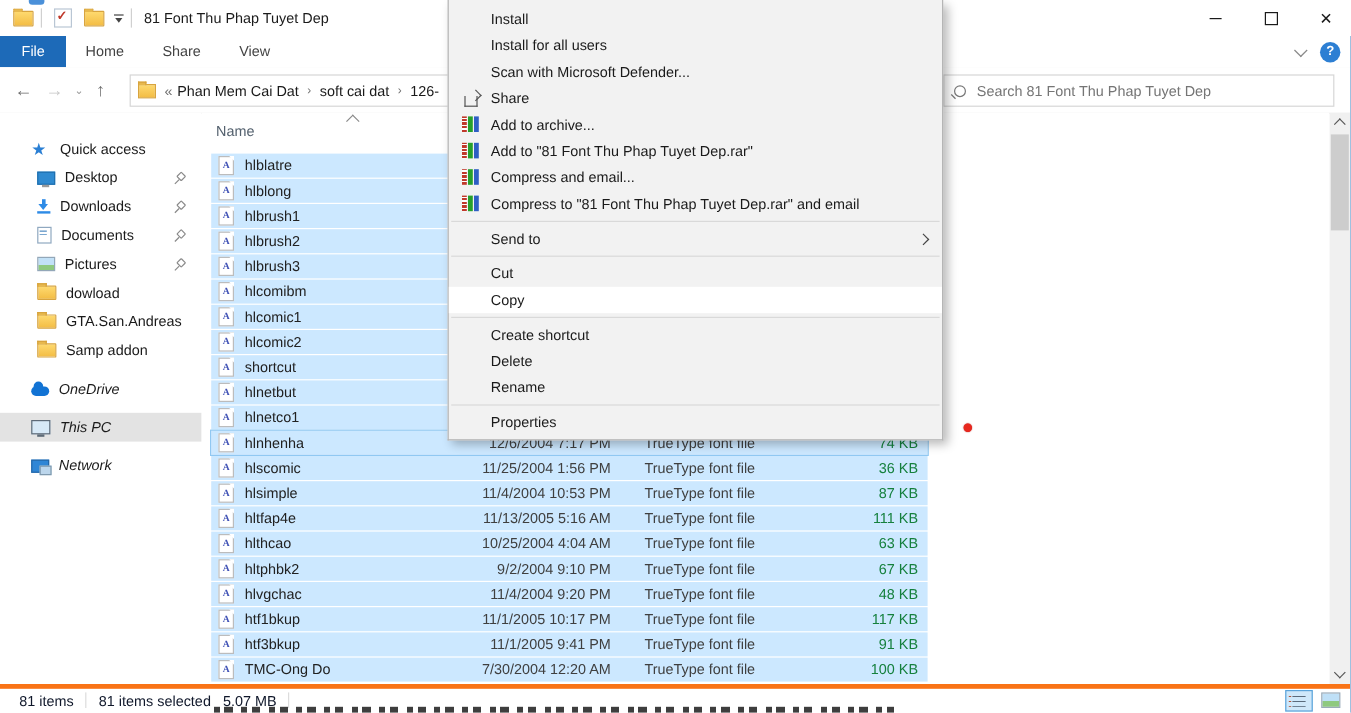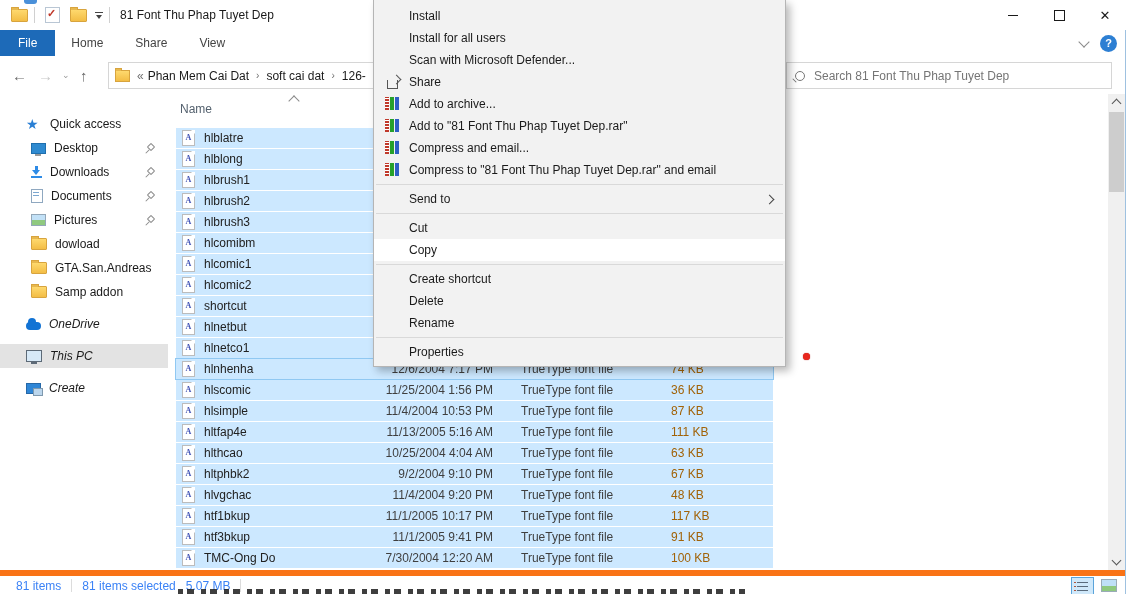--- a/index.html
+++ b/index.html
@@ -83,32 +83,32 @@
   #rows{position:absolute;left:8px;top:34px;width:597px;}
   .row{height:20px;margin-bottom:1px;background:#cce8ff;display:flex;align-items:center;position:relative;font-size:12px;}
   .row.focused{outline:1px solid #90c8f2;}
   .ficon{flex:none;width:11px;height:14px;background:#fff;border:1px solid #bcbcbc;margin-left:6px;position:relative;
      font-family:"Liberation Serif",serif;font-weight:bold;font-size:8px;color:#3f51b5;text-align:center;line-height:14px;}
   .ficon::before{content:"";position:absolute;right:-1px;top:-1px;border-left:4px solid transparent;border-top:4px solid #fff;
      border-right:4px solid #cce8ff;box-sizing:border-box;width:0;height:0;border-right-width:0;}
   .c-name{margin-left:9px;color:#212121;white-space:nowrap;overflow:hidden;flex:1;}
   .c-date{width:155px;text-align:right;color:#3f3f3f;flex:none;}
   .c-type{width:150px;margin-left:28px;text-align:left;color:#3f3f3f;flex:none;}
-  .c-size{width:78px;text-align:left;color:#a16207;flex:none;margin-right:24px;}
+  .c-size{width:78px;text-align:right;color:#15803d;flex:none;margin-right:8px;}
 
   
   .vscroll{position:absolute;left:1108px;top:94px;width:17px;height:476px;background:#f0f0f0;}
   .vs-arrow{position:absolute;left:0;width:17px;height:16px;display:flex;align-items:center;justify-content:center;}
   .vs-chev{width:6px;height:6px;border-left:1px solid #555;border-top:1px solid #555;}
   .vs-up{top:0;}.vs-up .vs-chev{transform:rotate(45deg);margin-top:3px;}
   .vs-down{bottom:0;}.vs-down .vs-chev{transform:rotate(225deg);margin-bottom:3px;}
   .vs-thumb{position:absolute;left:1px;top:18px;width:15px;height:80px;background:#cdcdcd;}
 
   
-  .statusbar{position:absolute;left:0;top:570px;width:100%;height:19px;background:#fff;border-top:6px solid #f97316;display:flex;align-items:center;font-size:12px;color:#3b82f6;}
+  .statusbar{position:absolute;left:0;top:570px;width:100%;height:19px;background:#fff;border-top:4px solid #f97316;display:flex;align-items:center;font-size:12px;color:#0f172a;}
   .sb-sep{width:1px;height:13px;background:#dcdcdc;margin:0 10px;}
   .sb-left{margin-left:16px;}
   .sb-size{margin-left:10px;}
   .view-btns{position:absolute;right:6px;top:1px;display:flex;gap:4px;}
   .vb{width:21px;height:16px;display:flex;align-items:center;justify-content:center;position:relative;}
   .vb.active{background:#cfe8fa;border:1px solid #5ba4da;}
   .vb-details{width:11px;height:9px;background:
      repeating-linear-gradient(#5a6b7c 0 1px,transparent 1px 4px);position:relative;}
   .vb-details::before{content:"";position:absolute;left:-3px;top:0;width:2px;height:9px;
      background:repeating-linear-gradient(#b0543a 0 1px,transparent 1px 4px);}
@@ -245,21 +245,21 @@
       <div class="side-item gap">
         <span class="si i-onedrive"></span>
         <span class="lbl">OneDrive</span>
       </div>
       <div class="side-item gap selected">
         <span class="si i-thispc"></span>
         <span class="lbl">This PC</span>
       </div>
       <div class="side-item gap">
         <span class="si i-network"></span>
-        <span class="lbl">Create</span>
+        <span class="lbl">Network</span>
       </div>
     </div>
 
   <div class="filelist">
     <span class="col-header">Name</span>
     <span class="sort-chev"></span>
     <span class="col-div"></span>
     <div id="rows">
         <div class="row">
           <span class="ficon">A</span>

